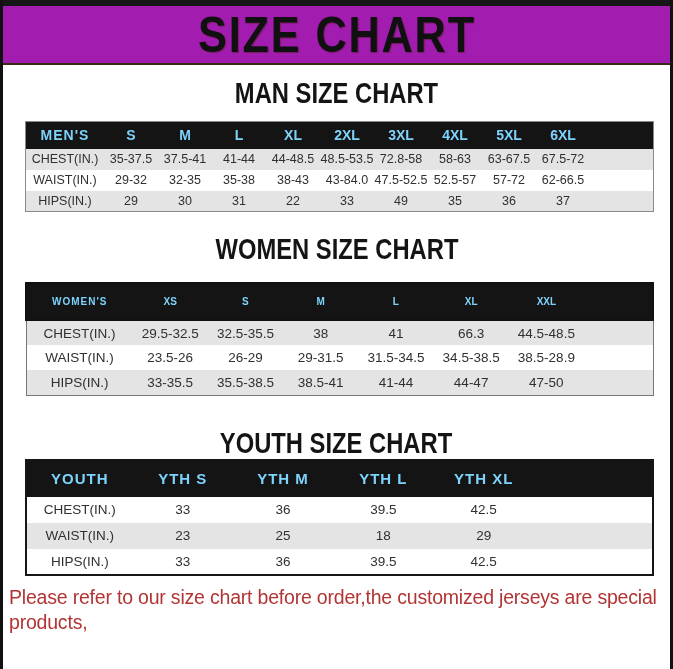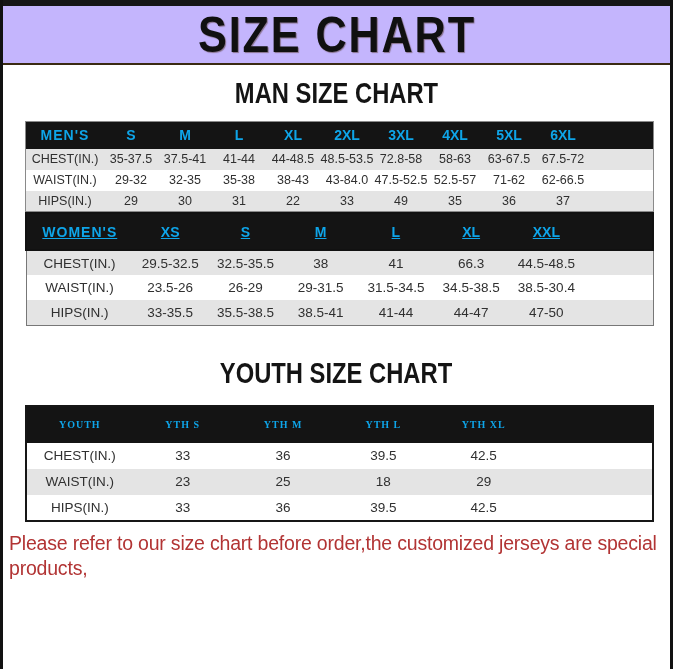--- a/index.html
+++ b/index.html
@@ -10,21 +10,21 @@
     background:#ffffff;
     border-left:3px solid #111;
     border-right:3px solid #111;
     box-sizing:border-box;
     overflow:hidden;
     font-family:"Liberation Sans", sans-serif;
   }
   .top-strip{height:6px;background:#161616;}
   .banner{
     height:57px;
-    background:#c4b5fd;
+    background:#a21caf;
     display:flex;align-items:center;justify-content:center;
     border-bottom:2px solid #3a2a12;
   }
   .banner-title{
     display:inline-block;
     font-size:47px;
     font-weight:bold;
     color:#101010;
     letter-spacing:2px;
     transform:scale(0.92,1.05);
@@ -39,61 +39,61 @@
     display:inline-block;
     font-size:27px;
     font-weight:bold;
     color:#141414;
     letter-spacing:0px;
     transform:scale(0.88,1.08);
     white-space:nowrap;
   }
   .heading-man{margin-top:13px;margin-bottom:12px;}
   .heading-women{margin-top:22px;margin-bottom:17px;}
-  .heading-youth{margin-top:32px;margin-bottom:16px;}
+  .heading-youth{margin-top:32px;}
 
   table.size-table{
     border-collapse:collapse;
     table-layout:fixed;
     width:629px;
     margin:0 22px;
     border:1px solid #8a8a8a;
   }
   table.size-table th, table.size-table td{
     padding:0;
     text-align:center;
     white-space:nowrap;
     overflow:hidden;
   }
-  tr.header-row{background:#141414;color:#0ea5e9;}
+  tr.header-row{background:#141414;color:#7dd3fc;}
   tr.header-row th{font-weight:bold;}
   th.group-label{text-align:left;padding-left:9px;letter-spacing:1px;}
   tr.shade{background:#e4e4e4;}
   tr.plain{background:#ffffff;}
   td.row-label, td.size-value{color:#303030;}
 
   
   #table-men tr.header-row{height:27px;}
   #table-men tr.header-row th{font-size:14px;}
   #table-men th.group-label{font-size:20px;}
   #table-men tbody tr{height:21px;}
   #table-men tbody td{font-size:12.5px;}
 
   
   #table-women{border-color:#777;}
   #table-women tr.header-row{height:37px;border:2px solid #111;}
-  #table-women tr.header-row th{font-size:14px;text-decoration:underline;}
+  #table-women tr.header-row th{font-size:10px;}
   #table-women th.group-label{font-size:21px;}
   #table-women tbody tr{height:25px;}
   #table-women tbody td{font-size:13.5px;}
 
   
   #table-youth{border:2px solid #161616;}
   #table-youth tr.header-row{height:37px;}
-  #table-youth tr.header-row th{font-size:10px;letter-spacing:1px;font-family:Liberation Serif, serif;}
+  #table-youth tr.header-row th{font-size:15px;letter-spacing:1px;}
   #table-youth th.group-label{font-size:21px;letter-spacing:2px;}
   #table-youth tbody tr{height:26px;}
   #table-youth tbody td{font-size:13.5px;}
 
   .disclaimer{
     margin:9px 6px 0 6px;
     color:#b23434;
     font-size:19.5px;
     line-height:25px;
     font-weight:500;
@@ -159,40 +159,43 @@
         </tr>
         <tr class="plain">
           <td class="row-label">WAIST(IN.)</td>
           <td class="size-value">29-32</td>
           <td class="size-value">32-35</td>
           <td class="size-value">35-38</td>
           <td class="size-value">38-43</td>
           <td class="size-value">43-84.0</td>
           <td class="size-value">47.5-52.5</td>
           <td class="size-value">52.5-57</td>
-          <td class="size-value">71-62</td>
+          <td class="size-value">57-72</td>
           <td class="size-value">62-66.5</td>
           <td></td>
         </tr>
         <tr class="shade">
           <td class="row-label">HIPS(IN.)</td>
           <td class="size-value">29</td>
           <td class="size-value">30</td>
           <td class="size-value">31</td>
           <td class="size-value">22</td>
           <td class="size-value">33</td>
           <td class="size-value">49</td>
           <td class="size-value">35</td>
           <td class="size-value">36</td>
           <td class="size-value">37</td>
           <td></td>
         </tr>
       </tbody>
     </table>
 
+  <h2 class="section-heading heading-women">
+    <span class="h-inner">WOMEN SIZE CHART</span>
+  </h2>
   <table class="size-table" id="table-women">
       <colgroup>
         <col style="width: 17%;">
         <col style="width: 12%;">
         <col style="width: 12%;">
         <col style="width: 12%;">
         <col style="width: 12%;">
         <col style="width: 12%;">
         <col style="width: 12%;">
         <col style="width: 11%;">
@@ -220,21 +223,21 @@
           <td class="size-value">44.5-48.5</td>
           <td></td>
         </tr>
         <tr class="plain">
           <td class="row-label">WAIST(IN.)</td>
           <td class="size-value">23.5-26</td>
           <td class="size-value">26-29</td>
           <td class="size-value">29-31.5</td>
           <td class="size-value">31.5-34.5</td>
           <td class="size-value">34.5-38.5</td>
-          <td class="size-value">38.5-30.4</td>
+          <td class="size-value">38.5-28.9</td>
           <td></td>
         </tr>
         <tr class="shade">
           <td class="row-label">HIPS(IN.)</td>
           <td class="size-value">33-35.5</td>
           <td class="size-value">35.5-38.5</td>
           <td class="size-value">38.5-41</td>
           <td class="size-value">41-44</td>
           <td class="size-value">44-47</td>
           <td class="size-value">47-50</td>

